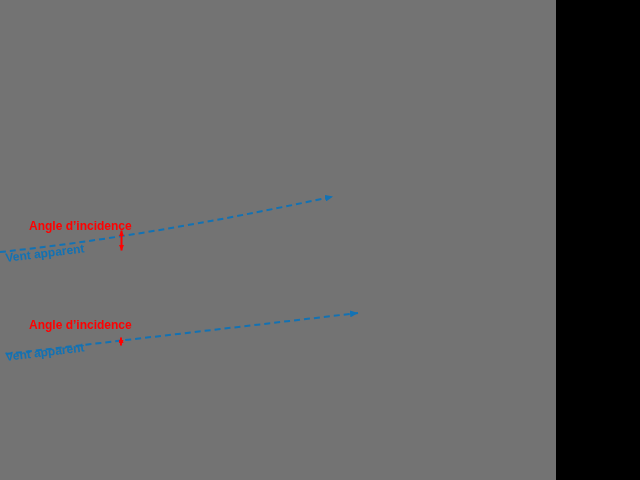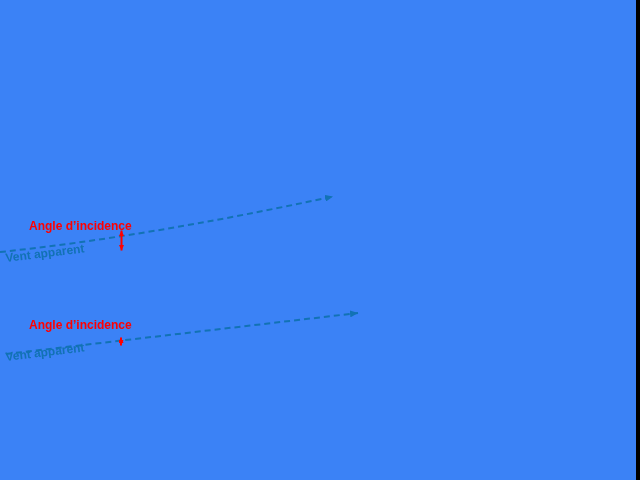--- a/index.html
+++ b/index.html
@@ -2,23 +2,23 @@
 <html><head>
 <meta charset="utf-8">
 <style>
   html, body {
     margin: 0;
     padding: 0;
     background: #000;
   }
   .canvas {
     position: relative;
-    width: 636px;
+    width: 556px;
     height: 480px;
-    background: #3b82f6;
+    background: #737373;
     overflow: hidden;
   }
   .canvas svg {
     position: absolute;
     left: 0;
     top: 0;
   }
   .lbl {
     font-family: "Liberation Sans", "DejaVu Sans", sans-serif;
     font-size: 12px;

